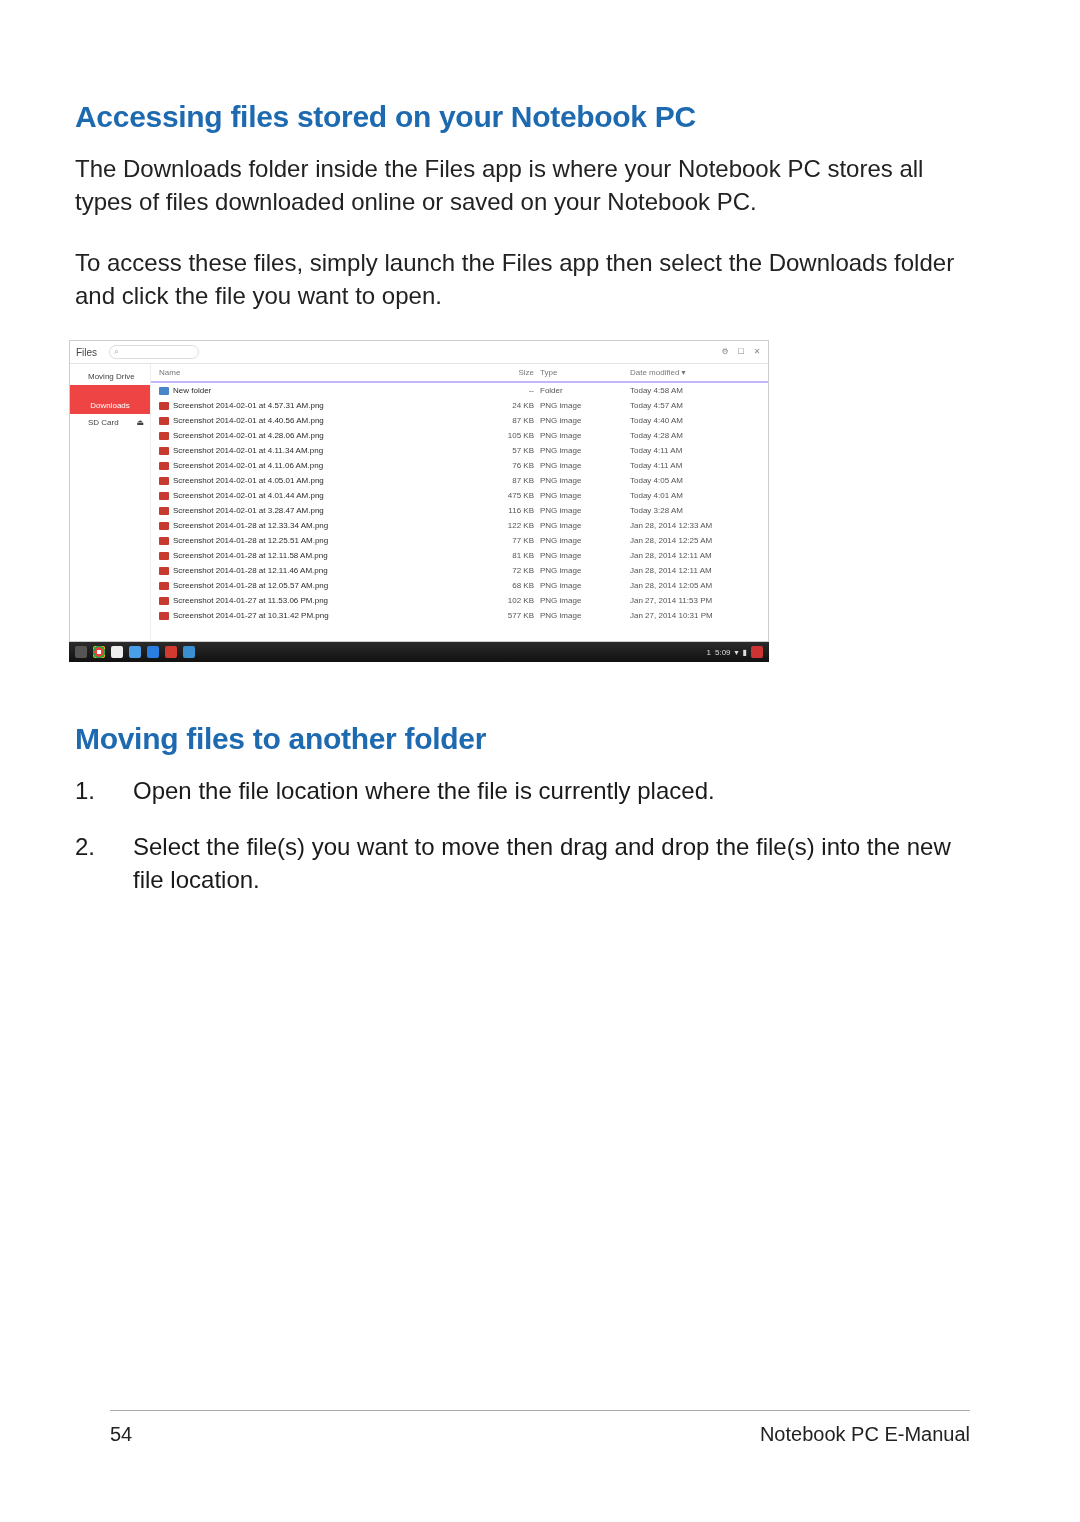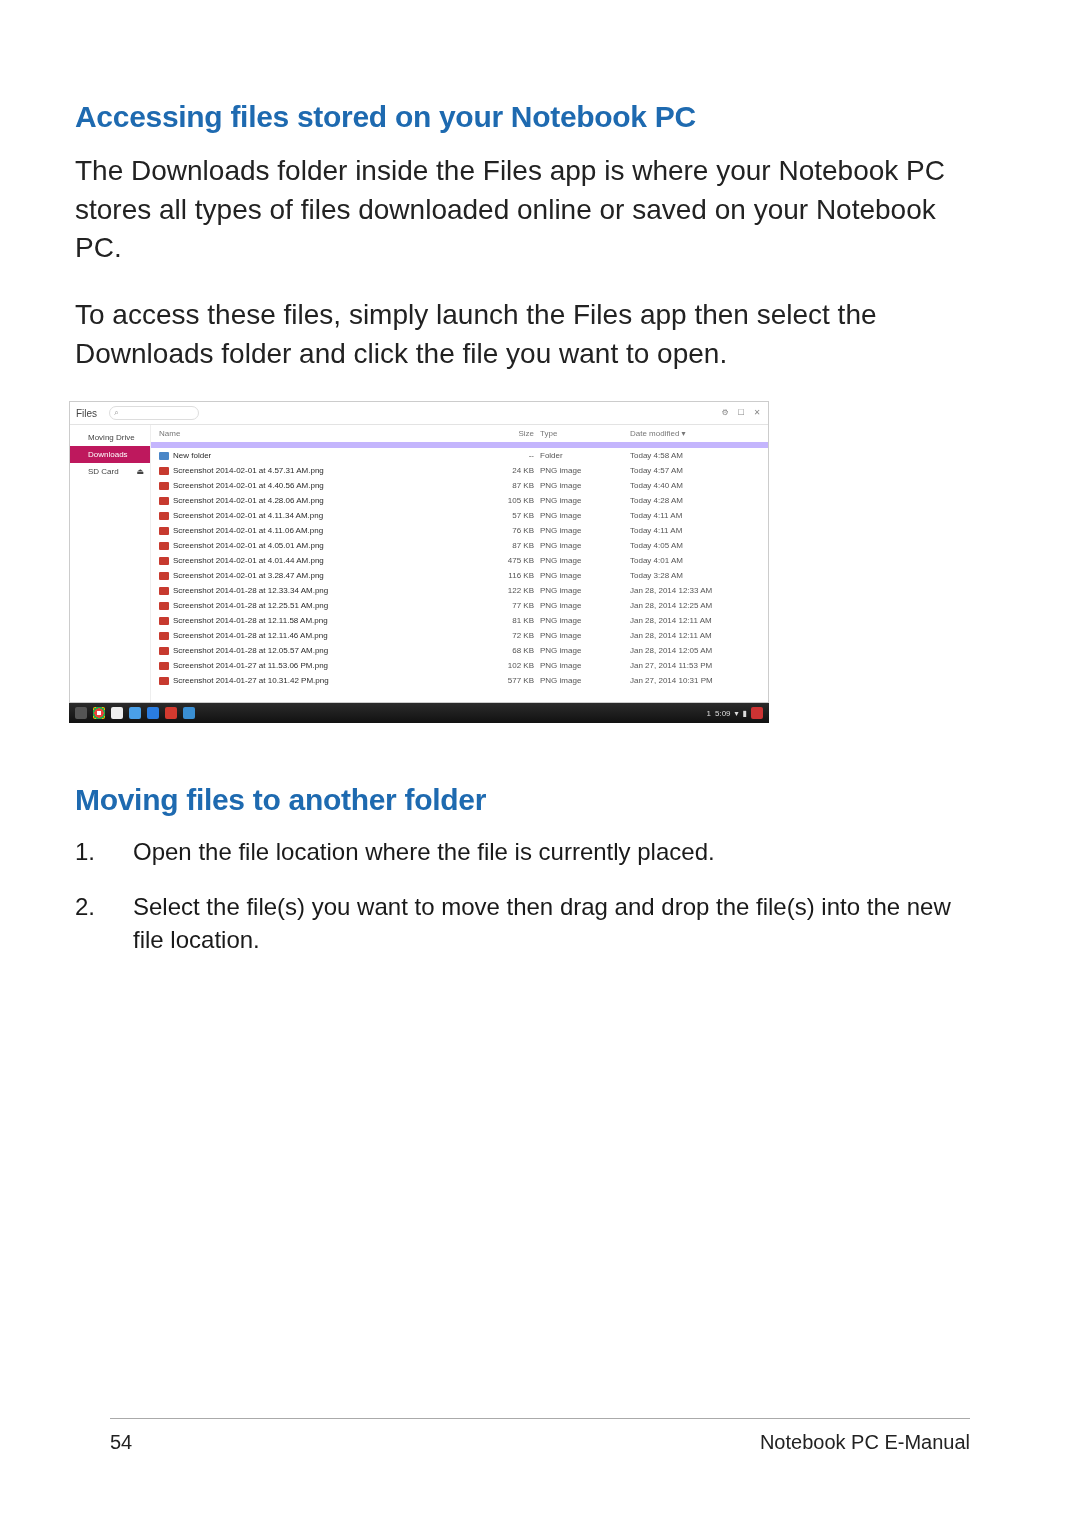--- a/index.html
+++ b/index.html
@@ -17,21 +17,21 @@
     position: relative;
   }
   h2.section {
     color: #1e6ab0;
     font-weight: 700;
     font-size: 30px;
     margin: 0 0 18px 0;
     letter-spacing: -0.3px;
   }
   p.body {
-    font-size: 28px;
+    font-size: 24px;
     line-height: 1.38;
     margin: 0 0 28px 0;
     color: #222;
   }
   ol.steps {
     list-style: none;
     padding: 0;
     margin: 0;
     counter-reset: step;
   }
@@ -101,34 +101,35 @@
     border-right: 1px solid #eee;
     padding-top: 4px;
   }
   .fw-side .item {
     padding: 4px 6px;
     font-size: 8px;
     color: #444;
     display:flex; align-items:center; gap:4px;
   }
   .fw-side .item.selected {
-    background: #be185d;
+    background: #ef4444;
     color: #fff;
+    flex-direction: column;
   }
   .fw-side .item .ic {
     width:8px; height:8px; display:inline-block;
   }
   .fw-main {
     flex: 1;
     display: flex;
     flex-direction: column;
   }
   .fw-head {
     display: flex;
-    border-bottom: 6px solid #c4b5fd;
+    border-bottom: 2px solid #c4b5fd;
     font-size: 8px;
     color: #777;
     padding: 4px 8px;
   }
   .col-name { flex: 1; }
   .col-size { width: 60px; text-align: right; padding-right:6px;}
   .col-type { width: 90px; }
   .col-date { width: 130px; }
   .fw-rows { flex:1; overflow:hidden; }
   .fw-row {
@@ -162,21 +163,21 @@
   .tb-icon.mail{background:#eee;}
   .tb-icon.a{background:#4aa0e8;}
   .tb-icon.b{background:#2a7de1;}
   .tb-icon.c{background:#d33a2f;}
   .tb-icon.d{background:#3a8fd3;}
   .taskbar .spacer{flex:1;}
   .tb-right{color:#ddd; font-size:8px; display:flex; align-items:center; gap:4px;}
   .tb-right .av{width:12px;height:12px;background:#c33;border-radius:2px;}
   .footer {
     position: absolute;
-    left: 110px; right: 110px; bottom: 68px;
+    left: 110px; right: 110px; bottom: 76px;
     border-top: 1px solid #aaa;
     padding-top: 12px;
     display: flex;
     justify-content: space-between;
     font-size: 20px;
     color: #222;
   }
 </style>
 </head>
 <body>

